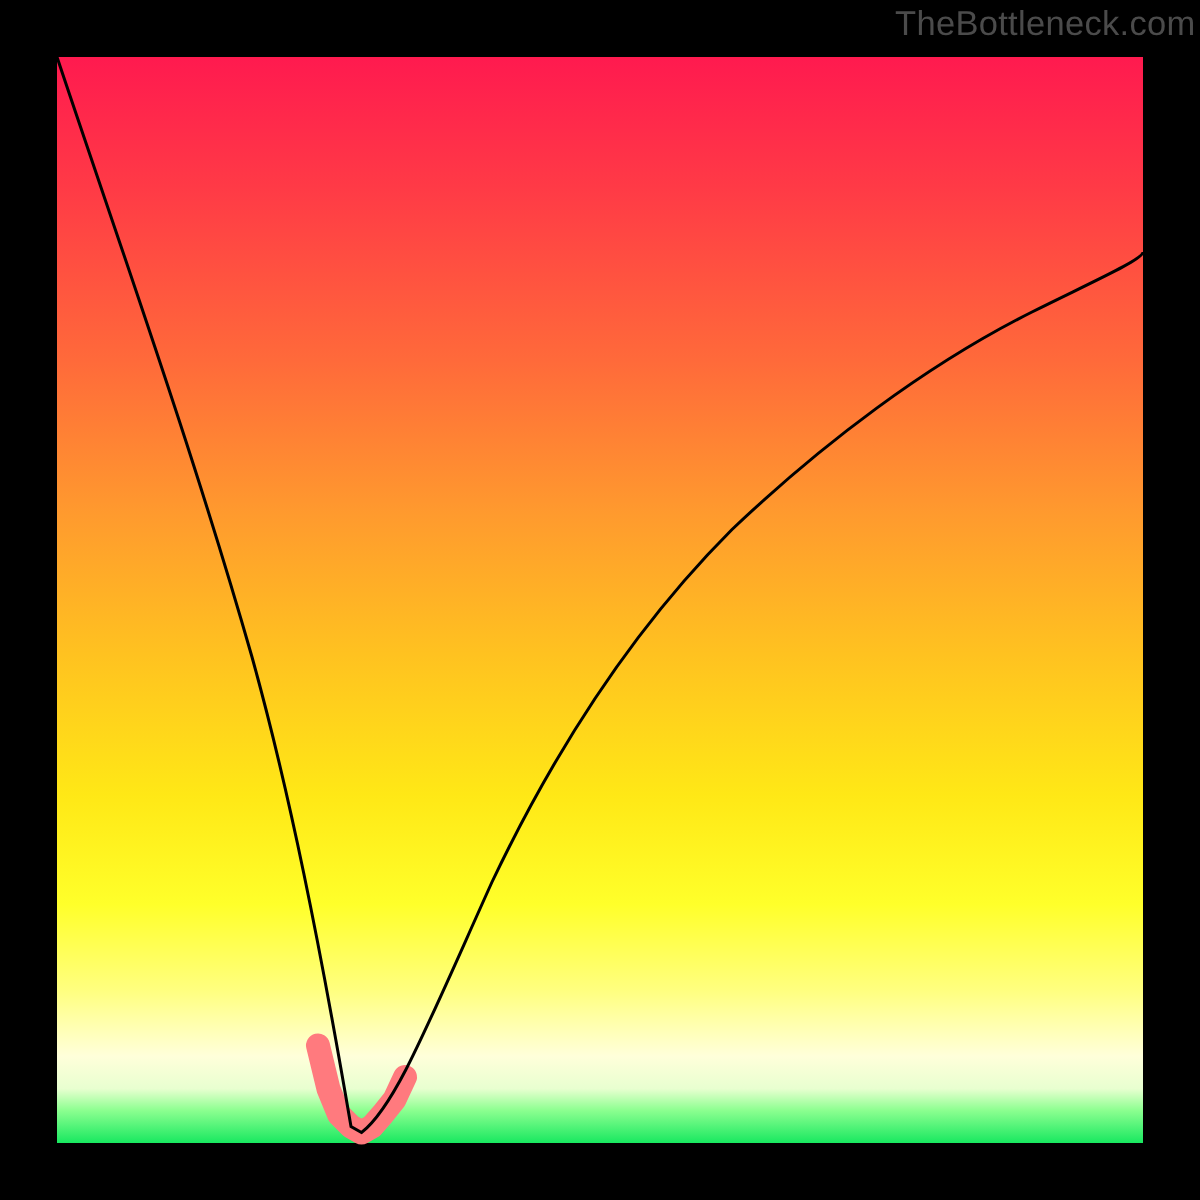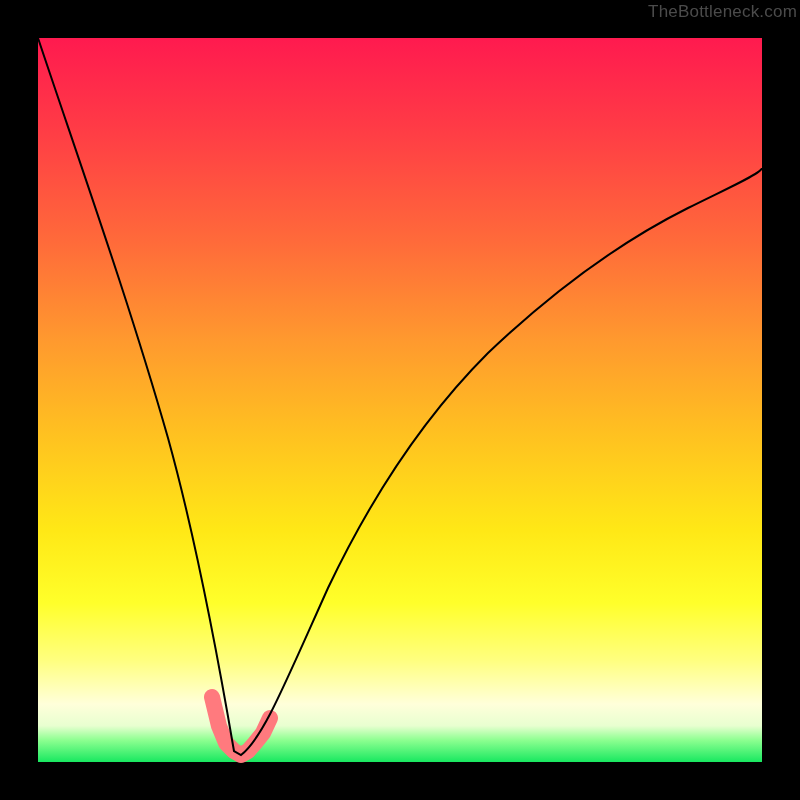--- a/index.html
+++ b/index.html
@@ -11,21 +11,21 @@
       #ff6a3a 28%,
       #ff9a2e 42%,
       #ffc220 55%,
       #ffe816 68%,
       #ffff2a 78%,
       #ffff80 86%,
       #ffffda 92%,
       #e8ffd0 95%,
       #8cff90 97%,
       #18e860 100%);}
-  .watermark{position:absolute;right:3px;top:2px;color:#4b4b4b;font-size:17px;font-weight:400;letter-spacing:0.2px}
+  .watermark{position:absolute;right:3px;top:2px;color:#4b4b4b;font-size:23px;font-weight:400;letter-spacing:0.2px}
   svg.curve{position:absolute;left:38px;top:38px;width:724px;height:724px;overflow:visible}
   .curve path.main{stroke:#000;stroke-width:2;fill:none}
   .curve path.pink{stroke:#ff7a7e;stroke-width:16;fill:none;stroke-linecap:round;stroke-linejoin:round}
 </style>
 </head>
 <body>
 
 <div class="frame">
   <div class="plot"></div>
 

